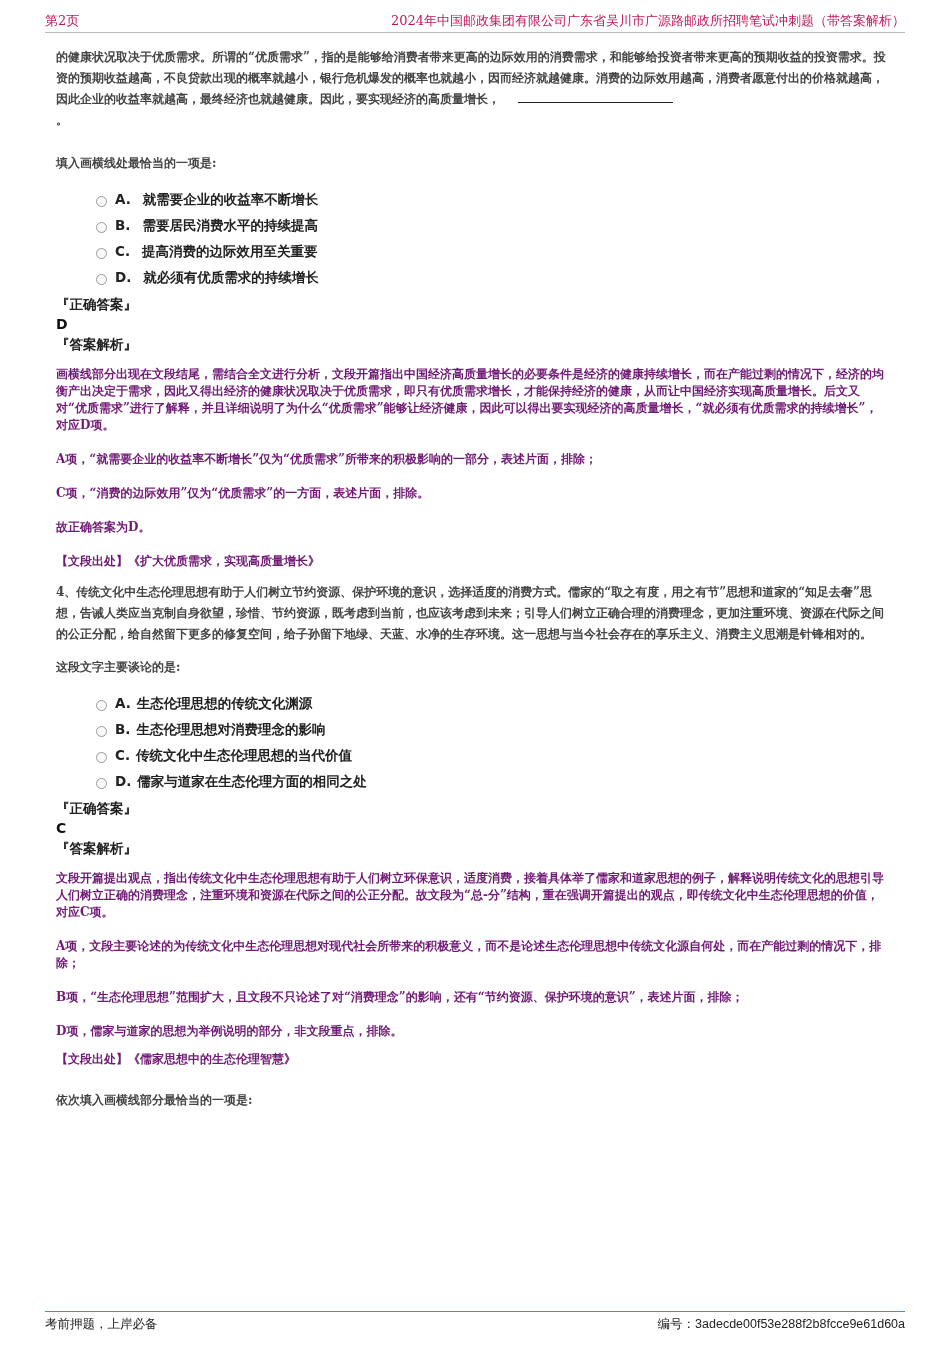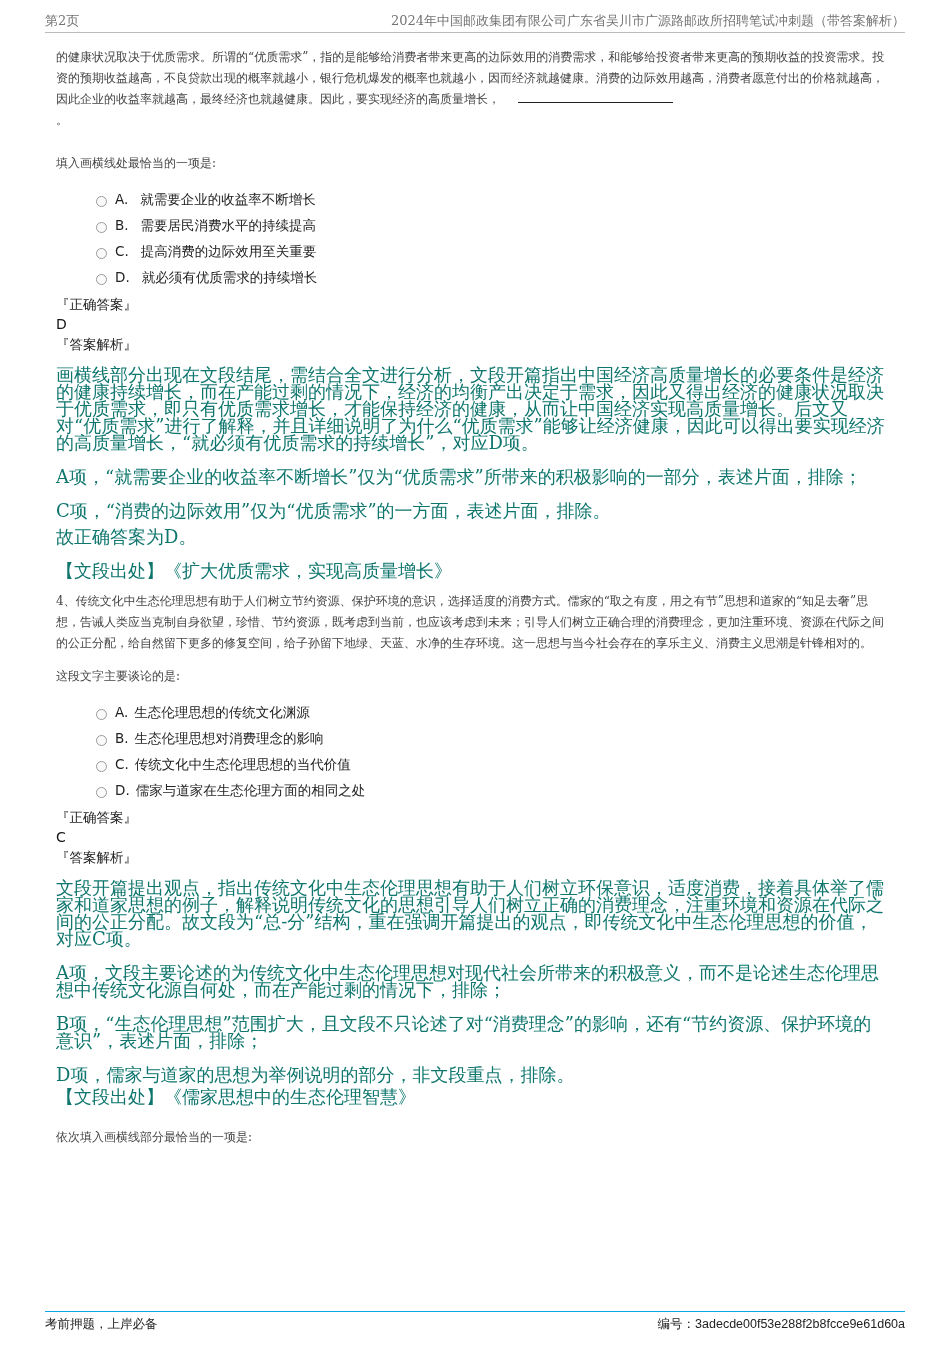--- a/index.html
+++ b/index.html
@@ -1,37 +1,37 @@
 <!DOCTYPE html>
 <html><head>
 <meta charset="utf-8">
 <style>
   html, body { margin: 0; padding: 0; background: #ffffff; }
   body { width: 950px; height: 1345px; position: relative; overflow: hidden;
          font-family: "DejaVu Serif", "Liberation Serif", serif; color: #333; }
   .header { position: absolute; left: 45px; right: 45px; top: 10px; height: 22px;
-            border-bottom: 1px solid #bbb; font-size: 13px; color: #737373; }
+            border-bottom: 1px solid #bbb; font-size: 13px; color: #be185d; }
   .header .left { position: absolute; left: 0; top: 2px; }
   .header .right { position: absolute; right: 0; top: 2px; }
   .footer { position: absolute; left: 45px; right: 45px; top: 1311px; height: 24px;
             border-top: 1px solid #0ea5e9; font-size: 12.5px; color: #222; }
   .footer .left { position: absolute; left: 0; top: 4px; }
   .footer .right { position: absolute; right: 0; top: 4px; font-family: "Liberation Sans", sans-serif; }
-  .content { position: absolute; left: 56px; right: 62px; top: 47px; }
+  .content { position: absolute; left: 56px; right: 62px; top: 47px; font-weight: bold; }
   p { margin: 0; }
   .qtext { font-size: 12px; line-height: 21px; color: #444; }
   .prompt { font-size: 12px; color: #444; }
   .options { margin-left: 40px; }
   .opt { font-size: 13.5px; line-height: 26px; color: #222; display: flex; align-items: center; }
   .radio { width: 9px; height: 9px; border: 1px solid #999; border-radius: 50%;
            display: inline-block; margin-right: 8px; margin-top: 5px; background: #fafafa; }
   .opt .letter { font-family: "DejaVu Sans", sans-serif; margin-right: 12px; }
   .bracket { font-size: 13.5px; line-height: 20px; color: #222; }
   .ans { font-family: "DejaVu Sans", sans-serif; font-size: 14px; line-height: 20px; color: #111; }
-  .expl { font-size: 18px; line-height: 17px; color: #0f766e; }
+  .expl { font-size: 12px; line-height: 17px; color: #701a75; }
   .blank { display: inline-block; border-bottom: 1px solid #222; vertical-align: baseline; height: 12px; }
 </style>
 </head>
 <body>
 
 <div class="header">
   <span class="left">第2页</span>
   <span class="right">2024年中国邮政集团有限公司广东省吴川市广源路邮政所招聘笔试冲刺题（带答案解析）</span>
 </div>
 
@@ -65,21 +65,21 @@
           <span class="letter">D.</span>
           <span>就必须有优质需求的持续增长</span>
         </div>
     </div>
     <p class="bracket" style="margin-top:4px;">『正确答案』</p>
     <p class="ans">D</p>
     <p class="bracket">『答案解析』</p>
     <p class="expl" style="margin-top:12px;">画横线部分出现在文段结尾，需结合全文进行分析，文段开篇指出中国经济高质量增长的必要条件是经济的健康持续增长，而在产能过剩的情况下，经济的均衡产出决定于需求，因此又得出经济的健康状况取决于优质需求，即只有优质需求增长，才能保持经济的健康，从而让中国经济实现高质量增长。后文又对“优质需求”进行了解释，并且详细说明了为什么“优质需求”能够让经济健康，因此可以得出要实现经济的高质量增长，“就必须有优质需求的持续增长”，对应D项。</p>
     <p class="expl" style="margin-top:17px;">A项，“就需要企业的收益率不断增长”仅为“优质需求”所带来的积极影响的一部分，表述片面，排除；</p>
     <p class="expl" style="margin-top:17px;">C项，“消费的边际效用”仅为“优质需求”的一方面，表述片面，排除。</p>
-    <p class="expl" style="margin-top:9px;">故正确答案为D。</p>
+    <p class="expl" style="margin-top:17px;">故正确答案为D。</p>
     <p class="expl" style="margin-top:17px;">【文段出处】《扩大优质需求，实现高质量增长》</p>
   </div>
 
   <div style="margin-top:12px;">
     <p class="qtext">4、传统文化中生态伦理思想有助于人们树立节约资源、保护环境的意识，选择适度的消费方式。儒家的“取之有度，用之有节”思想和道家的“知足去奢”思想，告诫人类应当克制自身欲望，珍惜、节约资源，既考虑到当前，也应该考虑到未来；引导人们树立正确合理的消费理念，更加注重环境、资源在代际之间的公正分配，给自然留下更多的修复空间，给子孙留下地绿、天蓝、水净的生存环境。这一思想与当今社会存在的享乐主义、消费主义思潮是针锋相对的。</p>
     <p class="prompt" style="margin-top:14px;">这段文字主要谈论的是:</p>
     <div class="options" style="margin-top:14px;">
       <div class="opt">
           <span class="radio"></span>
           <span class="letter" style="margin-right:6px">A.</span>
@@ -101,21 +101,21 @@
           <span>儒家与道家在生态伦理方面的相同之处</span>
         </div>
     </div>
     <p class="bracket" style="margin-top:4px;">『正确答案』</p>
     <p class="ans">C</p>
     <p class="bracket">『答案解析』</p>
     <p class="expl" style="margin-top:12px;">文段开篇提出观点，指出传统文化中生态伦理思想有助于人们树立环保意识，适度消费，接着具体举了儒家和道家思想的例子，解释说明传统文化的思想引导人们树立正确的消费理念，注重环境和资源在代际之间的公正分配。故文段为“总-分”结构，重在强调开篇提出的观点，即传统文化中生态伦理思想的价值，对应C项。</p>
     <p class="expl" style="margin-top:17px;">A项，文段主要论述的为传统文化中生态伦理思想对现代社会所带来的积极意义，而不是论述生态伦理思想中传统文化源自何处，而在产能过剩的情况下，排除；</p>
     <p class="expl" style="margin-top:17px;">B项，“生态伦理思想”范围扩大，且文段不只论述了对“消费理念”的影响，还有“节约资源、保护环境的意识”，表述片面，排除；</p>
     <p class="expl" style="margin-top:17px;">D项，儒家与道家的思想为举例说明的部分，非文段重点，排除。</p>
-    <p class="expl" style="margin-top:5px;">【文段出处】《儒家思想中的生态伦理智慧》</p>
+    <p class="expl" style="margin-top:11px;">【文段出处】《儒家思想中的生态伦理智慧》</p>
   </div>
 
   <div style="margin-top:12px;">
     <p class="prompt" style="margin-top:24px;">依次填入画横线部分最恰当的一项是:</p>
   </div>
 </div>
 
 <div class="footer">
   <span class="left">考前押题，上岸必备</span>
   <span class="right">编号：3adecde00f53e288f2b8fcce9e61d60a</span>

